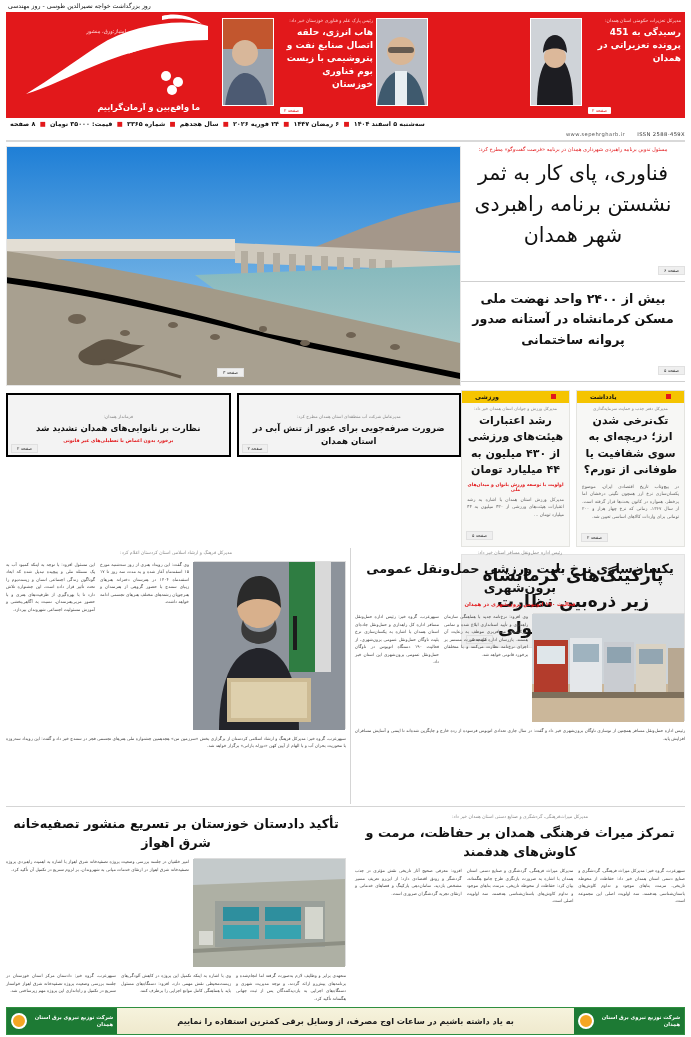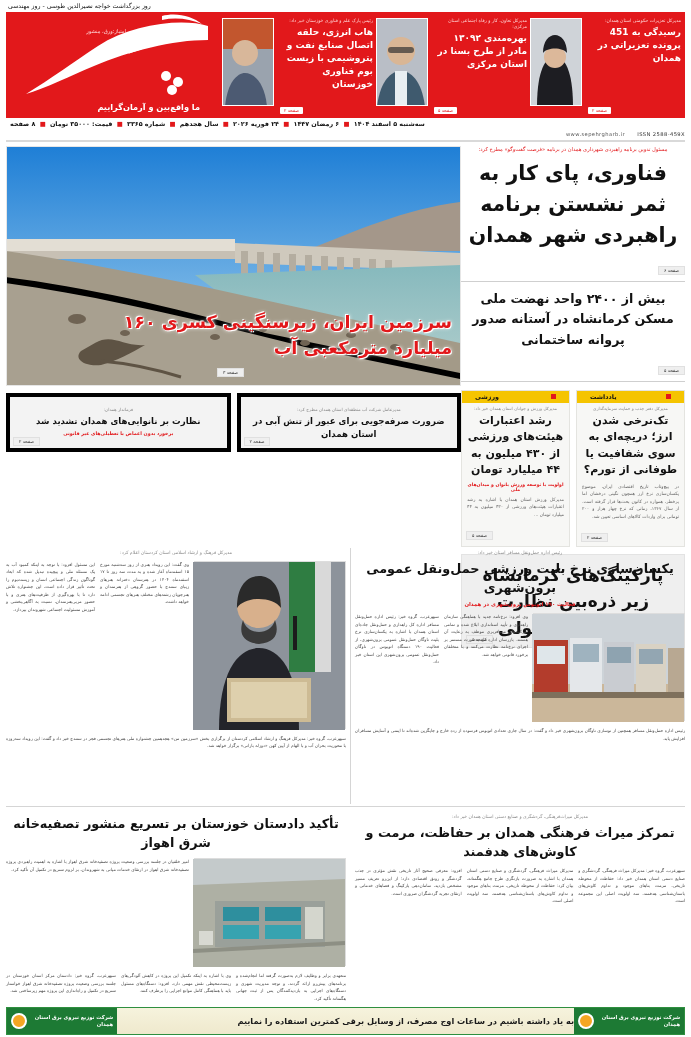--- a/index.html
+++ b/index.html
@@ -93,21 +93,21 @@
 
   
   .lead-col {
     position:absolute; top:0; right:0; width:224px;
   }
   .lead-kicker {
     font-size:5.2px; color:#e2181b; text-align:center; line-height:1.4;
     margin-bottom:5px;
   }
   .lead-title {
-    font-size:20.5px; font-weight:bold; line-height:1.5; text-align:center;
+    font-size:20.5px; font-weight:normal; line-height:1.5; text-align:center;
     color:#111; letter-spacing:-0.6px;
   }
   .page-tag {
     display:inline-block; background:#efefef; color:#333; font-size:4.4px;
     padding:1px 5px; border:1px solid #e0e0e0;
   }
   .tag-row { text-align:right; margin-top:6px; }
   .rule { height:1px; background:#cfcfcf; margin:5px 0 7px; }
 
   .lead-sub {
@@ -157,21 +157,21 @@
   }
   .hero-title {
     position:absolute; right:8px; bottom:24px; left:60px;
     text-align:right; font-size:17.5px; font-weight:bold; color:#e2181b;
     line-height:1.5; letter-spacing:-0.4px;
     text-shadow: 0 0 2px #fff, 0 0 4px #fff, 1px 1px 0 #fff, -1px -1px 0 #fff;
   }
   .hero-tag { position:absolute; left:210px; bottom:8px; }
 
   .duo { display:flex; flex-direction:row-reverse; gap:6px; margin-top:7px;}
-  .duo-card { flex:1; background:#f3f3f3; border:4px solid #000000; padding:10px 6px 6px; position:relative;}
+  .duo-card { flex:1; background:#f3f3f3; border:2px solid #000000; padding:19px 6px 6px; position:relative;}
   .duo-kicker { font-size:4.4px; color:#888; text-align:center; margin-bottom:3px;}
   .duo-title { font-size:8.6px; font-weight:bold; line-height:1.55; text-align:center; color:#111;}
   .duo-red { font-size:4.8px; color:#e2181b; font-weight:bold; text-align:center; margin-top:3px;}
   .duo-card .page-tag{ position:absolute; bottom:2px; left:3px;}
 
   
   .midband { position:absolute; top:404px; left:0; right:0; }
   .mb-left { position:absolute; right:0; width:330px; }
   .mb-right { position:absolute; left:0; width:340px; }
   .vsep { position:absolute; top:402px; right:334px; width:1px; height:256px; background:#d5d5d5;}
@@ -195,21 +195,21 @@
     background:linear-gradient(#f6f3dd,#efe9cd);
     border:1px solid #2f8f3f;
     display:flex; flex-direction:row-reverse; align-items:center;
   }
   .foot-logo {
     width:110px; height:100%; background:#1d7a34; color:#fff;
     display:flex; flex-direction:row-reverse; align-items:center; gap:3px; padding:0 4px;
   }
   .foot-logo .bulb { width:16px; height:16px; border-radius:50%; background:#f5a623; border:2px solid #fff; flex:0 0 16px;}
   .foot-logo .txt { font-size:5.2px; line-height:1.3; font-weight:bold;}
-  .foot-msg { flex:1; font-size:8.2px; font-weight:bold; color:#1a1a1a;}
+  .foot-msg { flex:1; text-align:center; font-size:8.2px; font-weight:bold; color:#1a1a1a;}
   .ph-person { background:linear-gradient(160deg,#c9cdd4 0%, #8d94a0 45%, #5c6personal 100%); }
   .ph-bus { background:linear-gradient(180deg,#cfd4da 0%, #a8563c 40%, #8a6b55 70%, #c9b79a 100%); }
   .ph-plant { background:linear-gradient(180deg,#b9c4cb 0%, #9aa7ab 35%, #7e8a8c 60%, #b2a893 100%); }
   .ph-grey { background:linear-gradient(180deg,#b9bec4,#7d848c); }
 </style>
 </head>
 <body>
 
 <div class="page">
 
@@ -252,25 +252,20 @@
 
       <div class="teaser">
         <div class="teaser-photo ph-person">
           <svg viewBox="0 0 52 88" width="52" height="88">
             <rect width="52" height="88" fill="#b9bec6"></rect>
             <circle cx="26" cy="32" r="14" fill="#d9b695"></circle>
             <rect x="13" y="28" width="26" height="6" rx="3" fill="#333" opacity=".7"></rect>
             <path d="M2 88 C5 62 16 52 26 52 C36 52 47 62 50 88 Z" fill="#3f5a6e"></path>
             <rect x="20" y="52" width="12" height="36" fill="#e8eef2"></rect>
           </svg>
-        </div>
-        <div class="teaser-text">
-          <div class="teaser-kicker">مدیرکل تعاون، کار و رفاه اجتماعی استان مرکزی:</div>
-          <div class="teaser-title">بهره‌مندی ۱۳۰۹۲ مادر از طرح بسنا در استان مرکزی</div>
-          <div class="teaser-page">صفحه ۵</div>
         </div>
       </div>
 
       <div class="teaser">
         <div class="teaser-photo ph-person">
           <svg viewBox="0 0 52 88" width="52" height="88">
             <rect width="52" height="88" fill="#cfd3d8"></rect>
             <path d="M8 88 C8 52 16 38 26 38 C36 38 44 52 44 88 Z" fill="#1d1d22"></path>
             <circle cx="26" cy="38" r="11" fill="#dcb89a"></circle>
             <path d="M14 34 C14 22 20 16 26 16 C32 16 38 22 38 34 C34 28 18 28 14 34 Z" fill="#1d1d22"></path>
@@ -403,21 +398,20 @@
             <ellipse cx="168" cy="178" rx="5" ry="3"></ellipse>
               <ellipse cx="210" cy="190" rx="5" ry="3"></ellipse>
             <ellipse cx="258" cy="182" rx="4" ry="3"></ellipse>
               <ellipse cx="300" cy="196" rx="5" ry="3"></ellipse>
             <ellipse cx="346" cy="188" rx="5" ry="3"></ellipse>
               <ellipse cx="390" cy="200" rx="5" ry="3"></ellipse>
           </g>
           <path d="M90 196 C108 186 118 200 140 198 C126 206 112 214 96 218 C80 220 68 212 76 204 Z" fill="#5e5344"></path>
           <path d="M96 214 C120 216 150 222 176 230" stroke="#5e5344" stroke-width="3" fill="none"></path>
         </svg>
-        <div class="hero-title">سرزمین ایران، زیرسنگینی کسری ۱۶۰ میلیارد مترمکعبی آب</div>
         <span class="page-tag hero-tag">صفحه ۳</span>
       </div>
 
       <div class="duo">
         <div class="duo-card">
           <div class="duo-kicker">فرماندار همدان:</div>
           <div class="duo-title">نظارت بر نانوایی‌های همدان تشدید شد</div>
           <div class="duo-red">برخورد بدون اغماض با تعطیلی‌های غیر قانونی</div>
           <span class="page-tag">صفحه ۲</span>
         </div>

